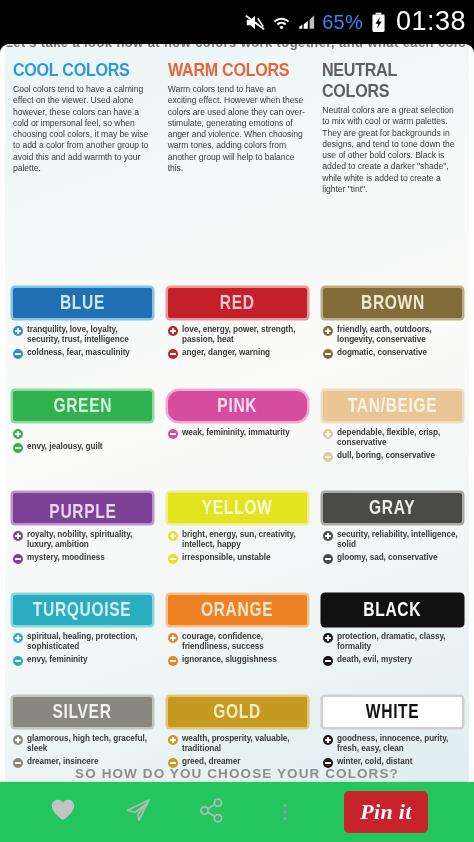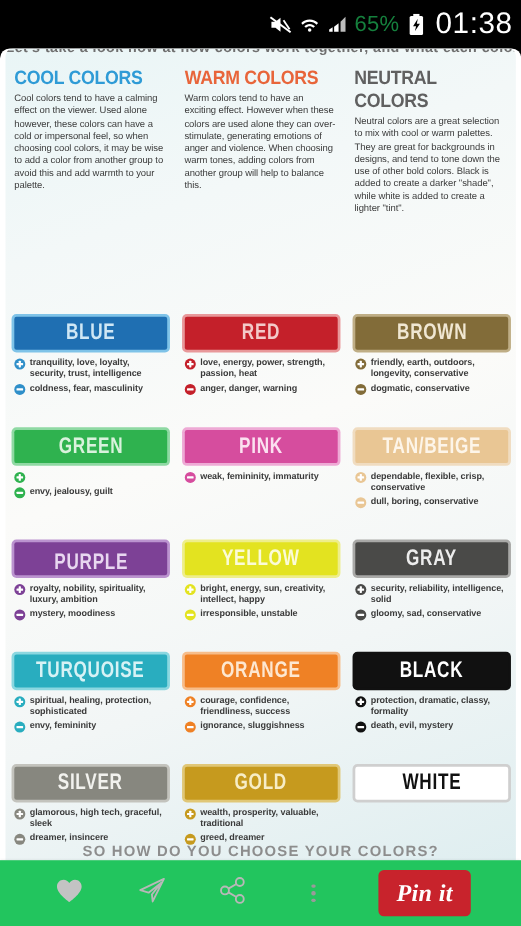--- a/index.html
+++ b/index.html
@@ -13,21 +13,21 @@
   .statusbar{
     position:relative;
     height:44px; width:474px;
     background:#000;
     display:flex; align-items:center; justify-content:flex-end;
     padding-right:8px; gap:7px;
     color:#fff;
   }
   .sb-icon{ display:flex; align-items:center; }
   .sb-batt-pct{
-    font-size:20px; font-weight:400; letter-spacing:.2px; color:#15803d;
+    font-size:20px; font-weight:400; letter-spacing:.2px; color:#3b82f6;
     margin-right:1px;
   }
   .sb-clock{
     font-size:27px; font-weight:400; letter-spacing:.5px; color:#fff;
     line-height:1; margin-left:3px; padding-bottom:2px;
   }
 
   
   .page{
     position:absolute; top:44px; left:0;
@@ -255,21 +255,21 @@
             <div class="trait">
               <span class="badge plus" style="background: rgb(47, 178, 79);"></span>
             </div>
             <div class="trait">
               <span class="badge minus" style="background: rgb(47, 178, 79);"></span>
               <span class="trait-text">envy, jealousy, guilt</span>
             </div>
           </div>
         </div>
         <div class="entry" style="left: 155px; top: 347px;">
-          <div class="swatch" style="background: rgb(214, 77, 158); box-shadow: rgb(238, 170, 213) 0px 0px 0px 2.5px;">
+          <div class="swatch" style="background: rgb(214, 77, 158); box-shadow: rgb(238, 170, 213) 0px 0px 0px 2.5px; border-radius: 11px;">
             <div class="swatch-label" style="color: rgb(251, 224, 240);">PINK</div>
           </div>
           <div class="traits">
             <div class="trait">
               <span class="badge minus" style="background: rgb(214, 77, 158);"></span>
               <span class="trait-text">weak, femininity, immaturity</span>
             </div>
           </div>
         </div>
         <div class="entry" style="left: 310px; top: 347px;">
@@ -403,20 +403,30 @@
             </div>
             <div class="trait">
               <span class="badge minus" style="background: rgb(198, 154, 30);"></span>
               <span class="trait-text">greed, dreamer</span>
             </div>
           </div>
         </div>
         <div class="entry" style="left: 310px; top: 653px;">
           <div class="swatch" style="background: rgb(255, 255, 255); box-shadow: rgb(207, 207, 207) 0px 0px 0px 2.5px;">
             <div class="swatch-label" style="color: rgb(17, 17, 17);">WHITE</div>
+          </div>
+          <div class="traits">
+            <div class="trait">
+              <span class="badge plus" style="background: rgb(26, 26, 26);"></span>
+              <span class="trait-text">goodness, innocence, purity, fresh, easy, clean</span>
+            </div>
+            <div class="trait">
+              <span class="badge minus" style="background: rgb(26, 26, 26);"></span>
+              <span class="trait-text">winter, cold, distant</span>
+            </div>
           </div>
         </div>
       </div>
 
     <div class="clip-bottom">
       <span>SO HOW DO YOU CHOOSE YOUR COLORS?</span>
     </div>
   </div>
 
   <div class="toolbar">

